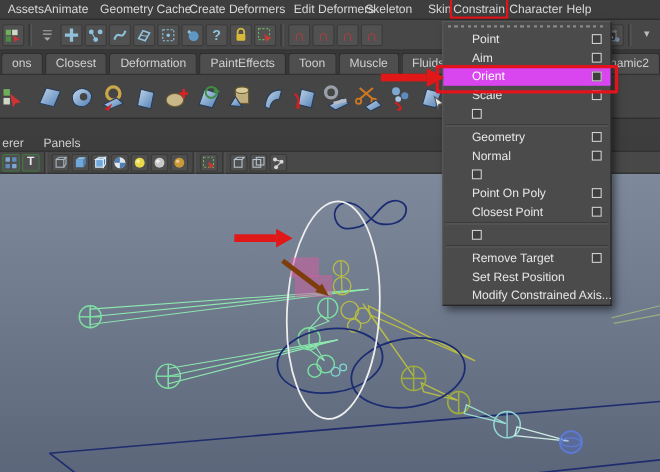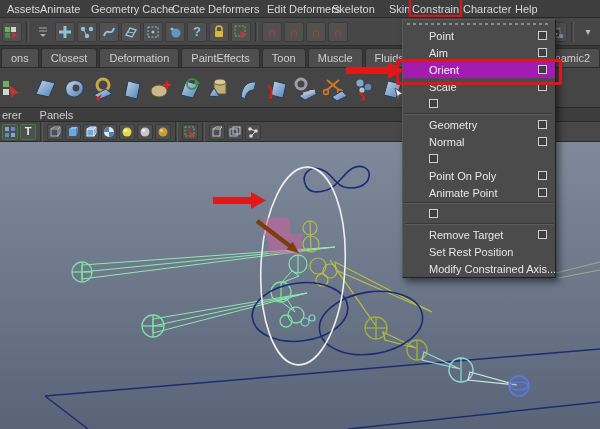--- a/index.html
+++ b/index.html
@@ -35,21 +35,21 @@
         line-height:14px;white-space:nowrap;cursor:default;}
   .stab.right{margin-left:auto;}
 
   
   #shelficons{height:40px;background:#454545;display:flex;align-items:center;
         padding:0 2px;gap:1px;border-bottom:1px solid #2a2a2a;}
   .shtile{width:28px;height:32px;display:flex;align-items:center;justify-content:center;flex:0 0 auto;}
 
   
   #panelmenu{height:14px;background:#3d3d3d;display:flex;align-items:center;
-        font-size:11px;color:#cfcfcf;padding-left:2px;gap:18px;border-bottom:1px solid #2b2b2b;}
+        font-size:11px;color:#cfcfcf;padding-left:2px;gap:18px;border-bottom:1px solid #2b2b2b;margin-top:16px;}
 
   
   #vptoolbar{height:20px;background:#484848;display:flex;align-items:center;
         padding:0 2px;gap:2px;border-bottom:1px solid #2a2a2a;}
   .vtile{width:16px;height:16px;background:#4f4f4f;border:1px solid #3a3a3a;border-radius:2px;
         display:flex;align-items:center;justify-content:center;flex:0 0 auto;}
   .vtile.green{border-color:#3f7a3f;}
   .ticon{color:#e8e8e8;font-size:11px;font-weight:bold;line-height:1;}
 
   
@@ -60,21 +60,21 @@
   #constrain-menu{position:absolute;left:402px;top:19px;width:154px;z-index:50;
         background:#4b4b4b;border:1px solid #5a5a5a;border-right-color:#202020;
         border-bottom-color:#202020;box-shadow:3px 4px 7px rgba(0,0,0,.5);}
   .tearoff{height:7px;display:flex;align-items:center;padding:0 4px;cursor:default;}
   .tearoff i{display:block;height:2px;width:100%;
         background:repeating-linear-gradient(90deg,#8a8a8a 0 3px,transparent 3px 6px);}
   .mi{display:flex;align-items:center;height:17px;padding:0 8px 0 26px;
         font-size:11px;color:#e6e6e6;cursor:default;}
   .mi .lbl{flex:1;white-space:nowrap;}
   .mi .obox{width:9px;height:9px;border:1px solid #d0d0d0;background:#3f3f3f;flex:0 0 auto;}
-  .mi.hl{background:#a21caf;color:#ffffff;}
+  .mi.hl{background:#d946ef;color:#ffffff;}
   .mdiv{height:0;border-top:1px solid #383838;border-bottom:1px solid #5c5c5c;margin:1px 2px;}
   #box-orient{position:absolute;left:396px;top:59px;width:166px;height:26px;
         border:3px solid #e3131b;border-radius:2px;z-index:60;pointer-events:none;}
   #arrow-orient{position:absolute;left:346px;top:61px;z-index:61;pointer-events:none;}
 </style>
 </head>
 <body>
 
 <div id="root">
 
@@ -536,21 +536,21 @@
         <span class="obox"></span>
       </div>
     <div class="mi">
         <span class="obox"></span>
       </div>
     <div class="mi">
         <span class="lbl">Point On Poly</span>
         <span class="obox"></span>
       </div>
     <div class="mi">
-        <span class="lbl">Animate Point</span>
+        <span class="lbl">Closest Point</span>
         <span class="obox"></span>
       </div>
     <div class="mdiv"></div>
     <div class="mi">
         <span class="obox"></span>
       </div>
     <div class="mdiv"></div>
     <div class="mi">
         <span class="lbl">Remove Target</span>
         <span class="obox"></span>

